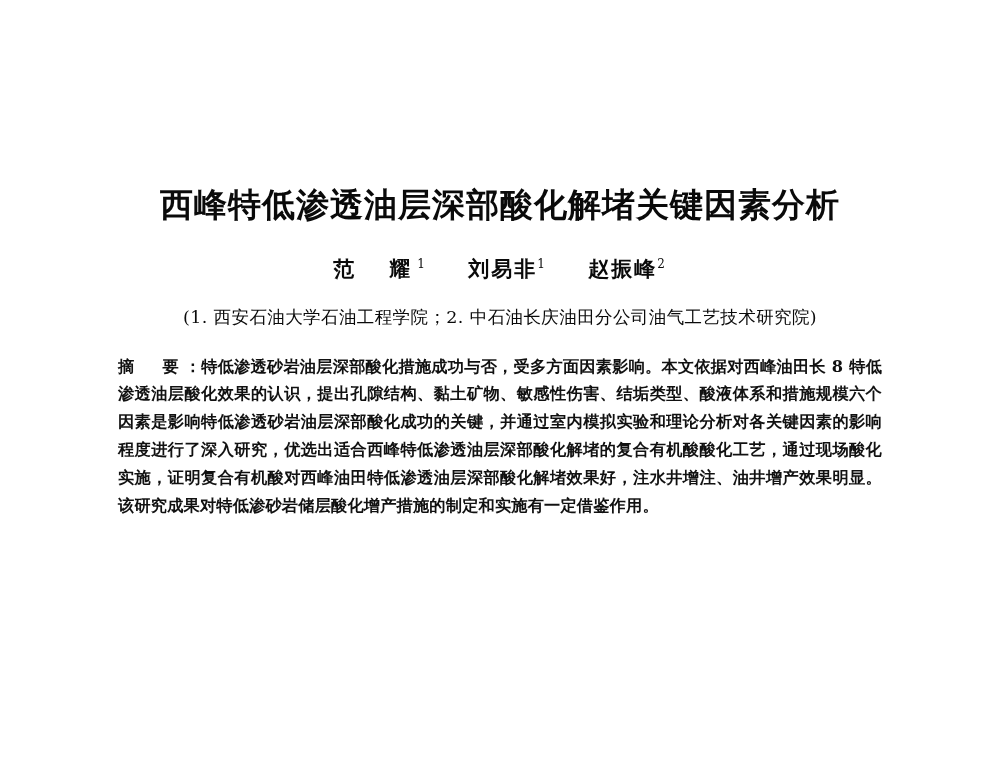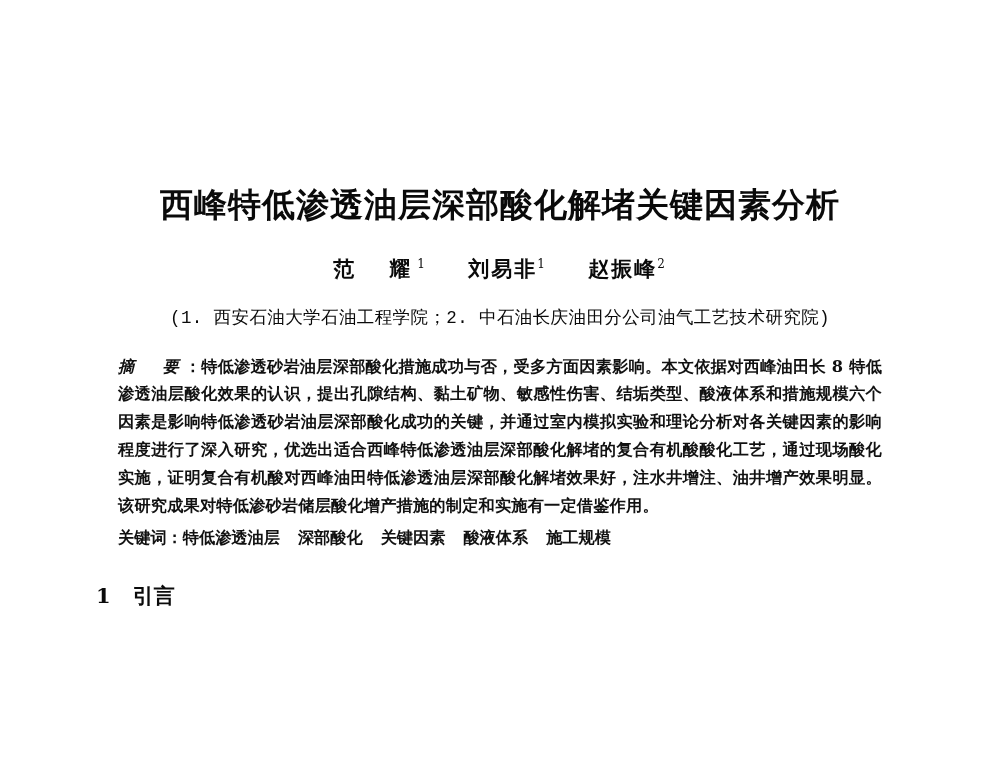--- a/index.html
+++ b/index.html
@@ -52,35 +52,33 @@
     vertical-align: super;
     font-weight: normal;
   }
   .affiliation {
     margin-top: 22px;
     text-align: center;
     font-size: 17.5px;
     letter-spacing: 0.4px;
     color: #0a0a0a;
     white-space: nowrap;
-    font-family: Liberation Mono, monospace;
   }
   .abstract {
     margin-top: 24px;
     padding: 0 22px;
     font-size: 16.2px;
     line-height: 1.72;
     text-align: justify;
     font-weight: bold;
     color: #111111;
     letter-spacing: 0.2px;
   }
   .abstract .lead {
     letter-spacing: 6px;
-    font-style: italic;
   }
   .keywords {
     margin-top: 4px;
     padding: 0 22px;
     font-size: 16.2px;
     font-weight: bold;
     line-height: 1.72;
     color: #111111;
   }
   .keywords .kw {
@@ -127,22 +125,16 @@
       <span>赵振峰</span><sup>2</sup>
     </span>
   </div>
 
   <div class="affiliation">(1. 西安石油大学石油工程学院；2. 中石油长庆油田分公司油气工艺技术研究院)</div>
 
   <div class="abstract">
     <span class="lead">摘　要</span><span>：</span><span>特低渗透砂岩油层深部酸化措施成功与否，受多方面因素影响。本文依据对西峰油田长 8 特低渗透油层酸化效果的认识，提出孔隙结构、黏土矿物、敏感性伤害、结垢类型、酸液体系和措施规模六个因素是影响特低渗透砂岩油层深部酸化成功的关键，并通过室内模拟实验和理论分析对各关键因素的影响程度进行了深入研究，优选出适合西峰特低渗透油层深部酸化解堵的复合有机酸酸化工艺，通过现场酸化实施，证明复合有机酸对西峰油田特低渗透油层深部酸化解堵效果好，注水井增注、油井增产效果明显。该研究成果对特低渗砂岩储层酸化增产措施的制定和实施有一定借鉴作用。</span>
   </div>
 
-  <div class="keywords">
-    <span>关键词：</span><span class="kw">特低渗透油层</span><span class="kw">深部酸化</span><span class="kw">关键因素</span><span class="kw">酸液体系</span><span class="kw">施工规模</span>
-  </div>
 
-  <div class="section-head">
-    <span class="num">1</span><span>引言</span>
-  </div>
 
 
 </div>
 
 </body></html>

